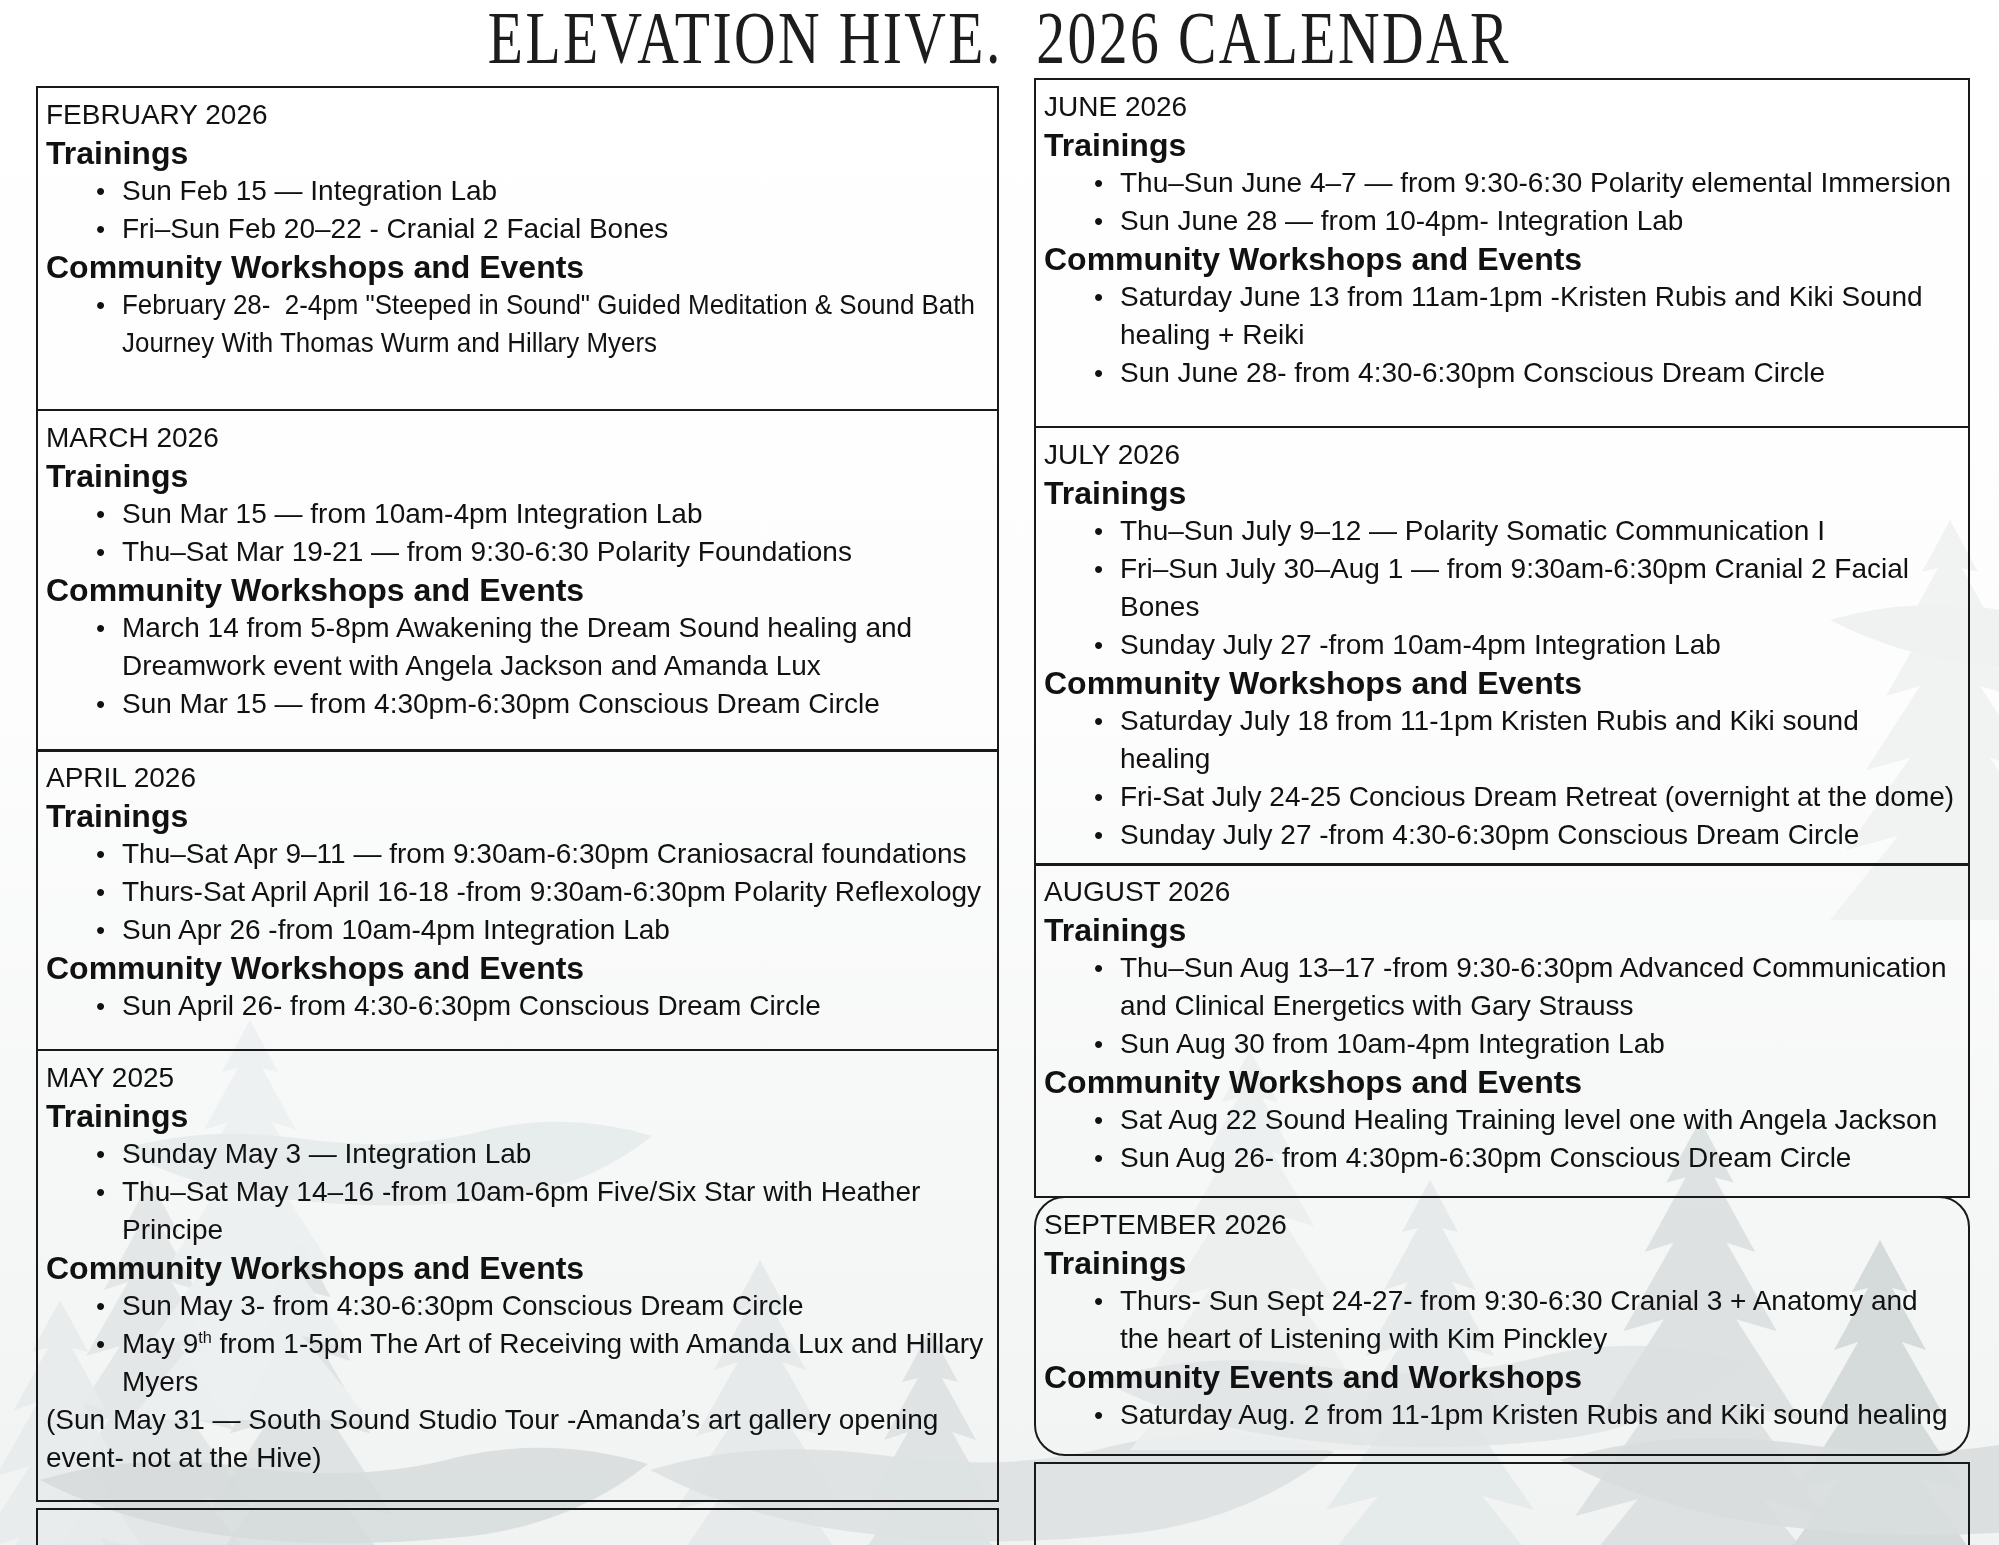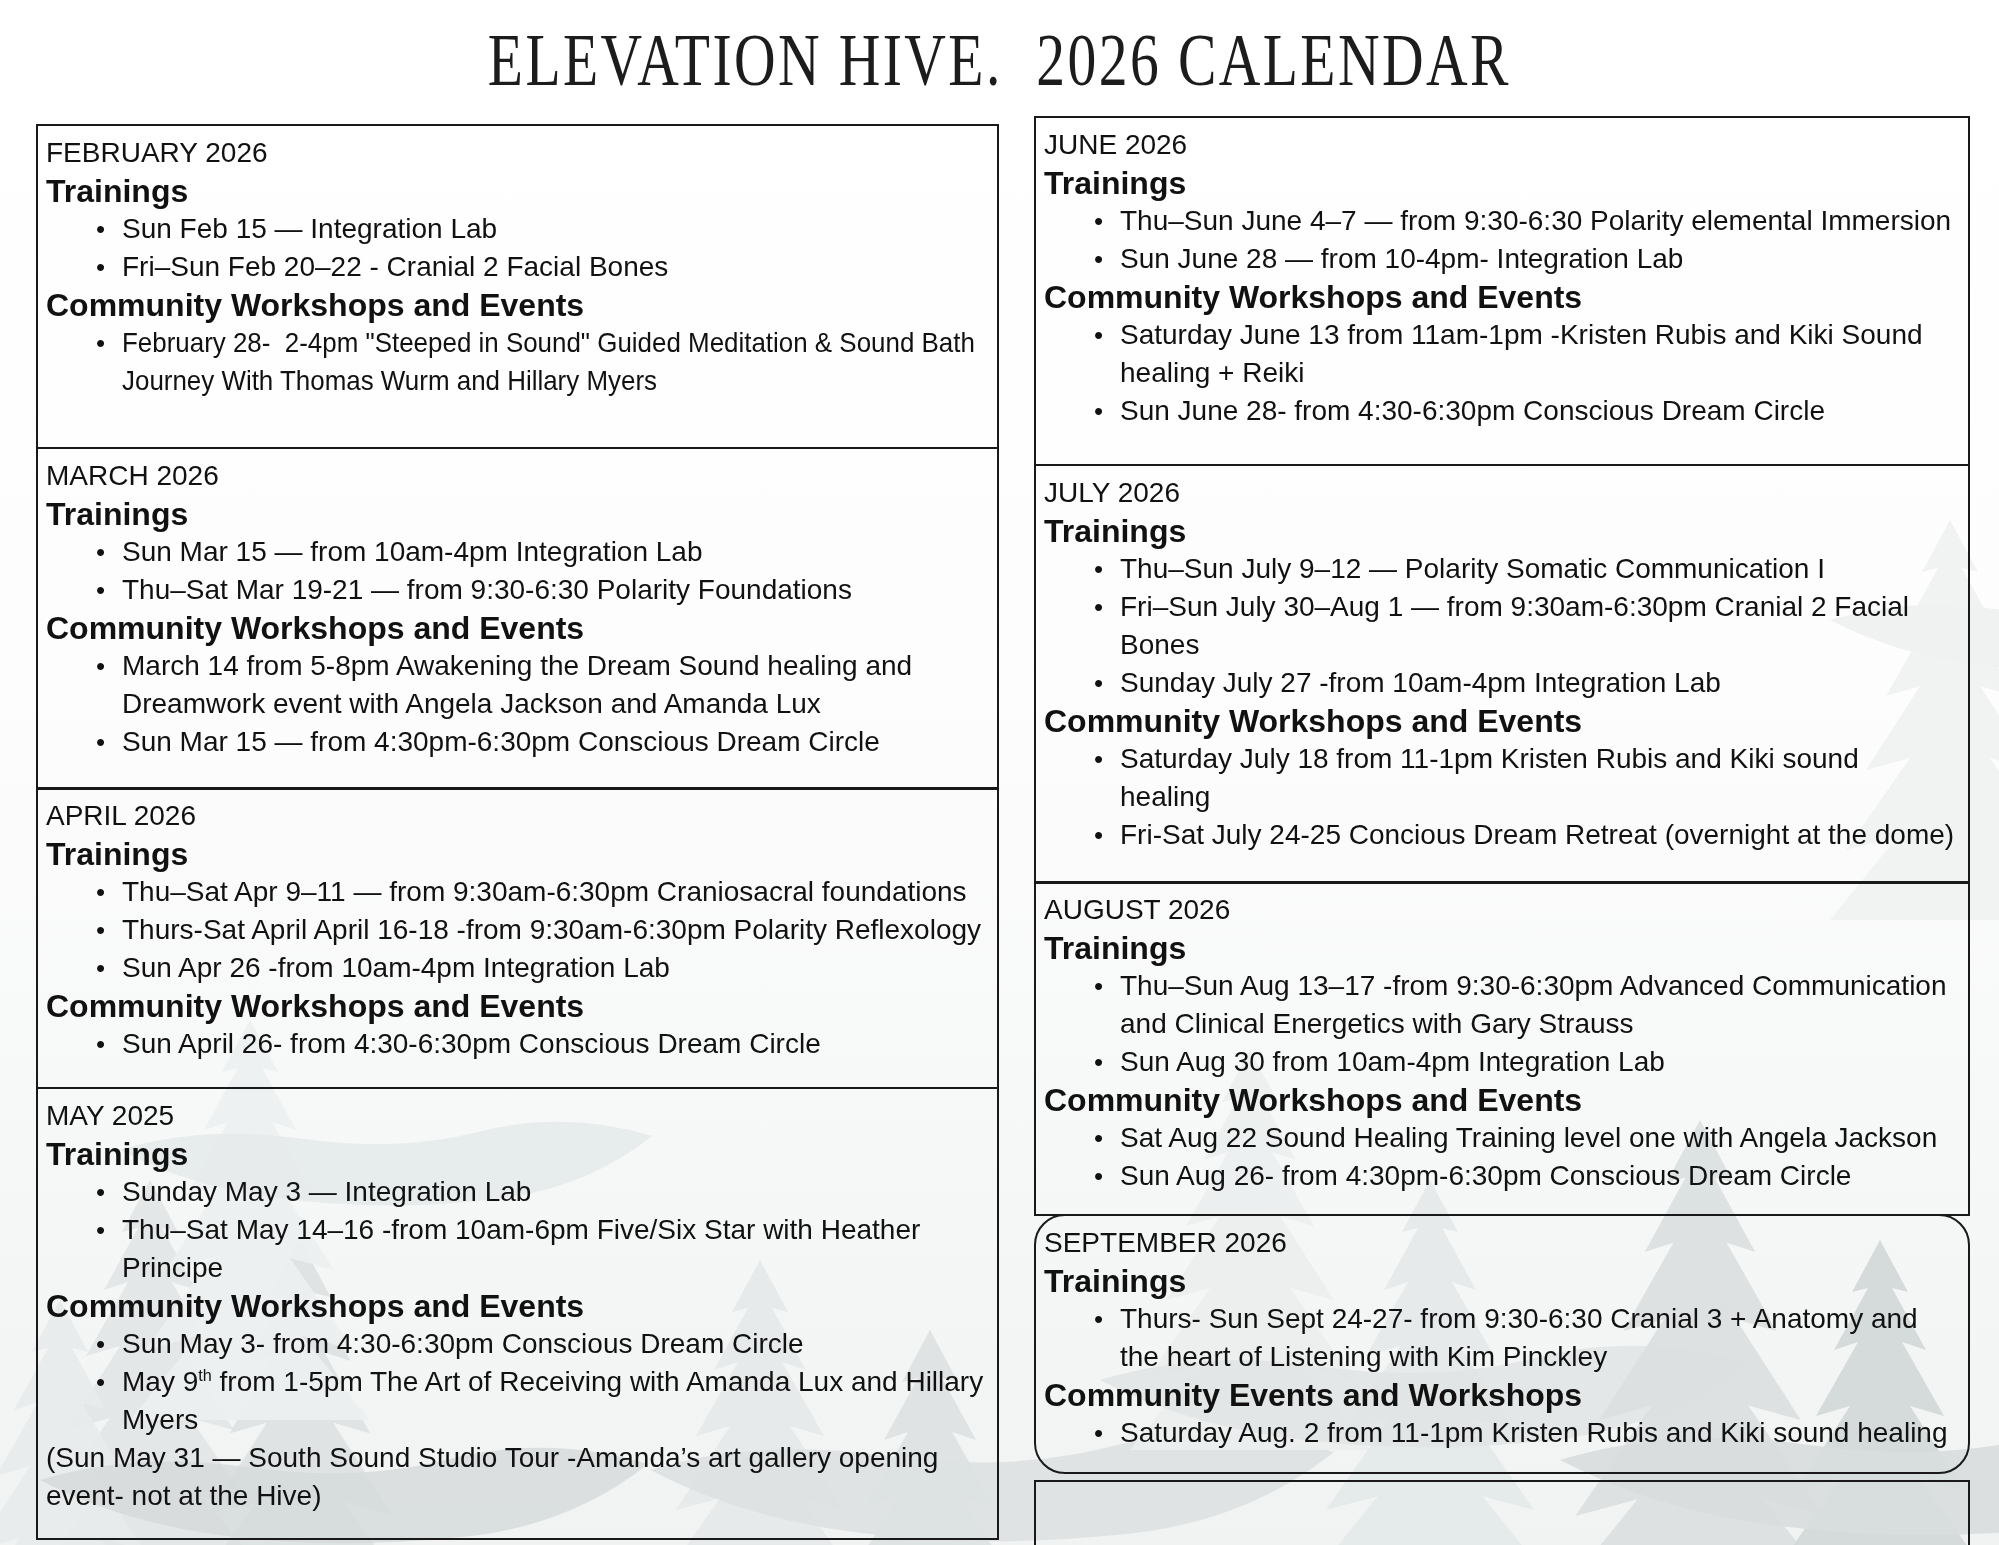--- a/index.html
+++ b/index.html
@@ -12,22 +12,21 @@
   
   .page-wash{
     position:absolute;inset:0;z-index:0;
     background:linear-gradient(180deg,#ffffff 0%,#fdfdfd 45%,#f6f7f7 75%,#f1f3f3 100%);
   }
   .bg-art{position:absolute;inset:0;z-index:1;pointer-events:none;}
   .content{position:relative;z-index:2;}
 
   .page-title{
     text-align:center;
-    margin:16px;
-    padding-top:6px;
+    margin:0;
     height:86px;
     font-family:"Liberation Serif", serif;
     font-weight:400;
     font-size:72px;
     line-height:76px;
     letter-spacing:3px;
     color:#1c1c1c;
     white-space:pre;
   }
   .page-title .squeeze{
@@ -216,20 +215,21 @@
           <p class="sec-head">Trainings</p>
           <ul class="events">
             <li>Thu–Sun July 9–12 — Polarity Somatic Communication I</li>
             <li>Fri–Sun July 30–Aug 1 — from 9:30am-6:30pm Cranial 2 Facial Bones</li>
             <li>Sunday July 27 -from 10am-4pm Integration Lab</li>
           </ul>
           <p class="sec-head">Community Workshops and Events</p>
           <ul class="events">
             <li>Saturday July 18 from 11-1pm Kristen Rubis and Kiki sound healing</li>
             <li>Fri-Sat July 24-25 Concious Dream Retreat (overnight at the dome)</li>
+            <li>Sunday July 27 -from 4:30-6:30pm Conscious Dream Circle</li>
           </ul>
         </div>
         <div class="box">
           <p class="month-title">AUGUST 2026</p>
           <p class="sec-head">Trainings</p>
           <ul class="events">
             <li>Thu–Sun Aug 13–17 -from 9:30-6:30pm Advanced Communication and Clinical Energetics with Gary Strauss</li>
             <li>Sun Aug 30 from 10am-4pm Integration Lab</li>
           </ul>
           <p class="sec-head">Community Workshops and Events</p>

